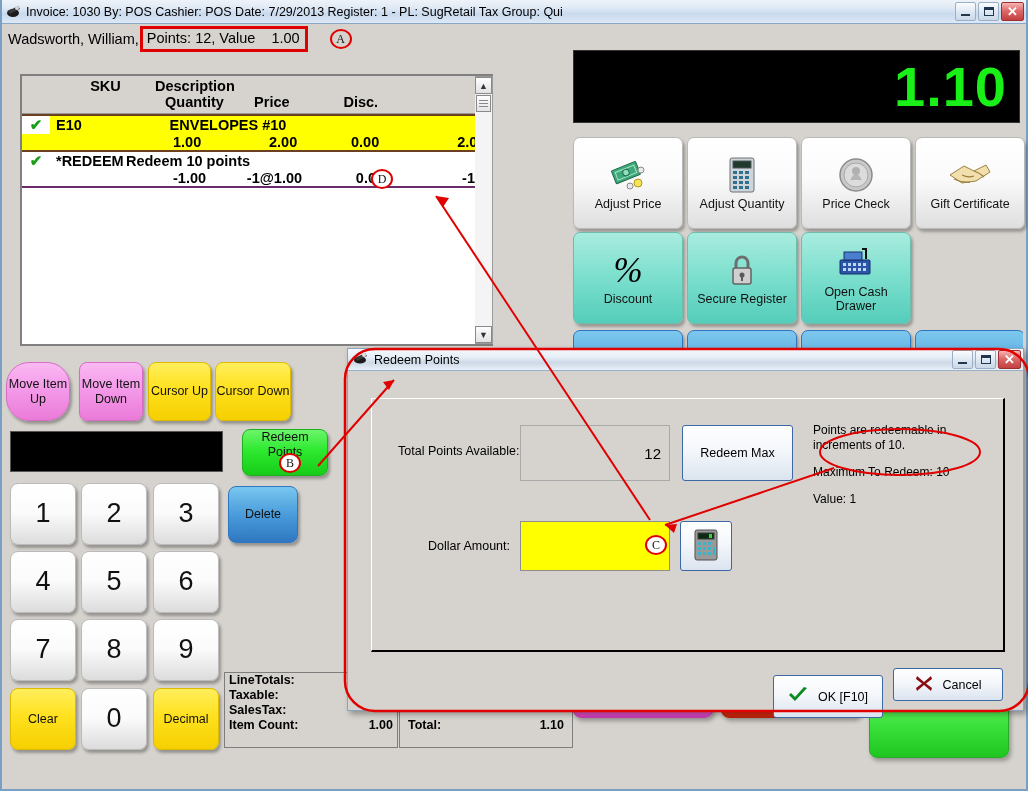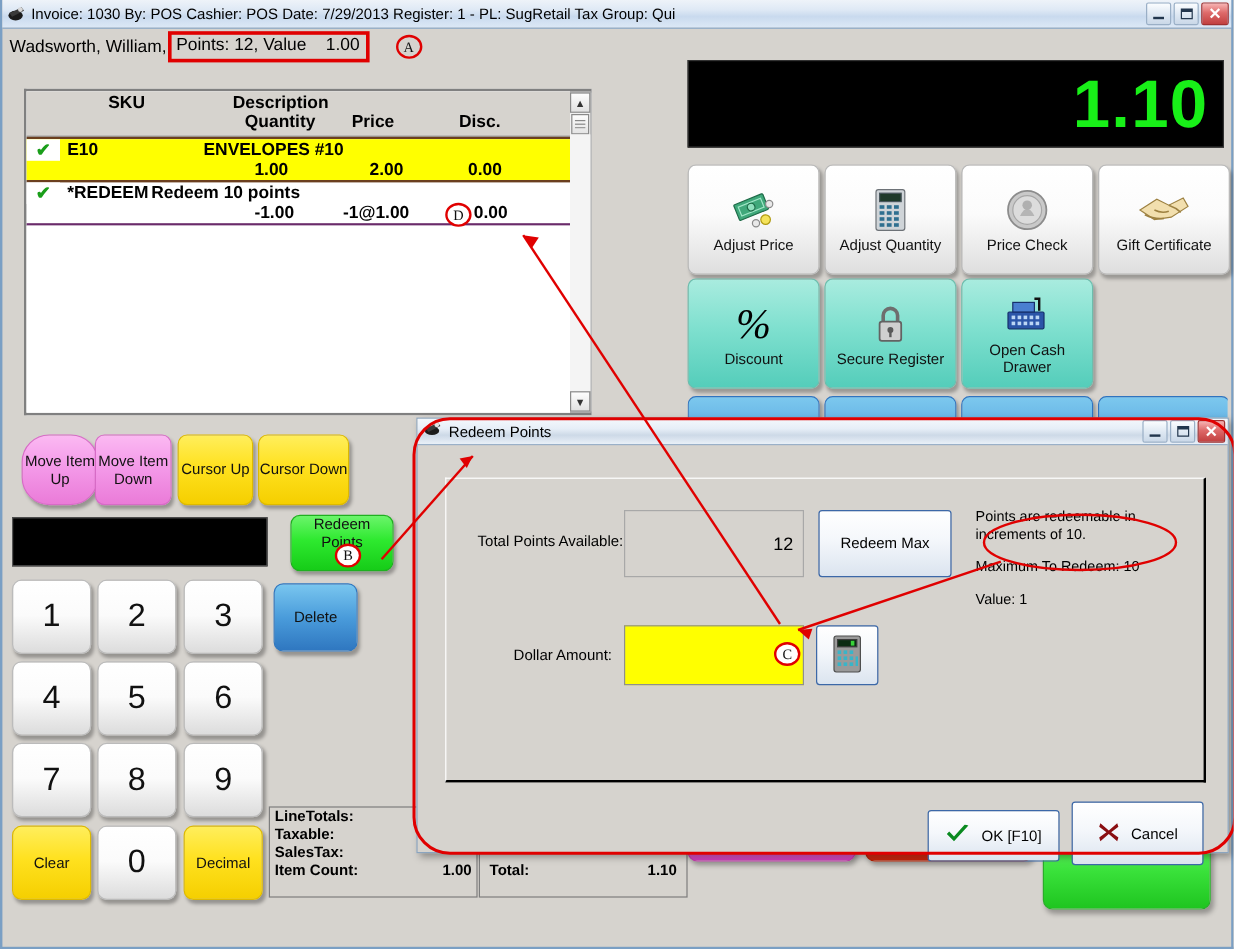--- a/index.html
+++ b/index.html
@@ -82,21 +82,21 @@
   .grid-inner{ flex:1; display:flex; flex-direction:column; overflow:hidden;}
   .grid-head{
     background:#d6d3ce; border-bottom:1px solid #9a9a9a;
     font-weight:bold; font-size:14.5px; color:#000;
     padding:2px 0 3px 0;
   }
   .hrow{ display:flex; }
   .hrow .c{ text-align:center; }
   .c-chk{ width:28px; flex:none;}
   .c-sku{ width:105px; flex:none; text-align:left; padding-left:6px;}
-  .c-desc{ flex:1;margin-left:39px; }
+  .c-desc{ flex:1; }
   .c-qty{ width:96px; flex:none; text-align:right; }
   .c-price{ width:82px; flex:none; text-align:right; }
   .c-disc{ width:78px; flex:none; text-align:right; }
   .c-total{ width:90px; flex:none; text-align:right; padding-right:22px;}
 
   .line-row{ position:relative; font-weight:bold; font-size:14.5px; }
   .line-row.sel{ background:#ffff00; }
   .line-row .top{ display:flex; align-items:center; }
   .line-row .bot{ display:flex; align-items:center; }
   .chk{ width:28px; flex:none; text-align:center; color:#1a9e1a; font-size:15px; font-weight:bold; background:#fff;}
@@ -491,21 +491,21 @@
     <div class="fbtn blue"></div>
     <div class="fbtn blue"></div>
   </div>
 
   <div id="bottom-partial">
     <div class="pbtn pink"></div>
     <div class="pbtn red"></div>
     <div class="pbtn green"></div>
   </div>
 
-  <div class="kbtn pinkb" style="left:16px;top:362px;width:64px;height:59px;border-radius:23px;">
+  <div class="kbtn pinkb" style="left:4px;top:362px;width:64px;height:59px;border-radius:23px;">
     <span>Move Item Up</span>
   </div>
   <div class="kbtn pinkb" style="left:77px;top:362px;width:64px;height:59px;">
     <span>Move Item Down</span>
   </div>
   <div class="kbtn yellowb" style="left:146px;top:362px;width:63px;height:59px;">
     <span>Cursor Up</span>
   </div>
   <div class="kbtn yellowb" style="left:213px;top:362px;width:76px;height:59px;">
     <span>Cursor Down</span>
@@ -650,21 +650,21 @@
       </div>
 
       <div class="std-btn" style="left:425px;top:304px;width:110px;height:43px;">
         <span>
           <svg width="20" height="16" viewBox="0 0 20 16">
               <path d="M1 8 L7 14 L19 1 L16 0 L7 10 L3 6 Z" fill="#0a8a20"></path>
             </svg>
         </span>
         <span>OK [F10]</span>
       </div>
-      <div class="std-btn" style="left:545px;top:297px;width:110px;height:53px;">
+      <div class="std-btn" style="left:545px;top:297px;width:110px;height:33px;">
         <span>
           <svg width="18" height="17" viewBox="0 0 18 17">
               <path d="M2 1 L9 7 L16 1 L17 4 L11 8.5 L17 13 L16 16 L9 10 L2 16 L1 13 L7 8.5 L1 4 Z" fill="#8a0f12"></path>
             </svg>
         </span>
         <span>Cancel</span>
       </div>
     </div>
   </div>
 

